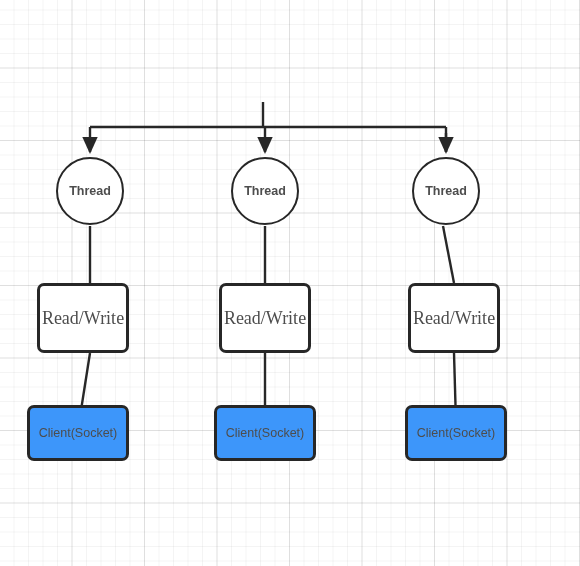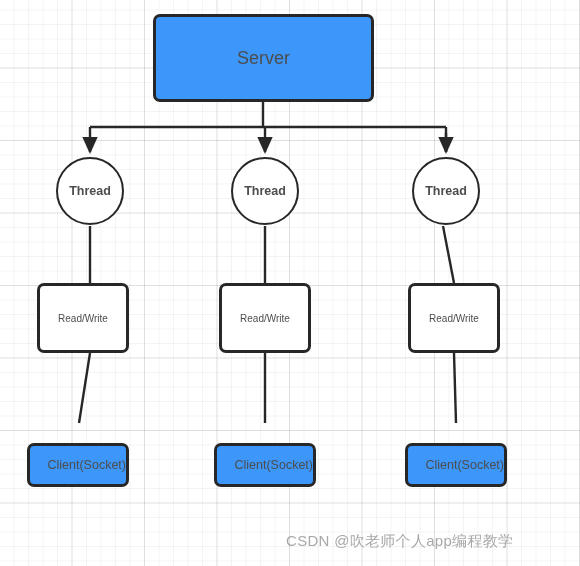--- a/index.html
+++ b/index.html
@@ -86,32 +86,32 @@
     font-weight: bold;
   }
   .thread-1 { left: 56px; }
   .thread-2 { left: 231px; }
   .thread-3 { left: 412px; }
 
   .rw-node {
     top: 283px;
     width: 92px;
     height: 70px;
-    font-size: 10px;
+    font-size: 18px;
+    font-family: Liberation Serif, serif;
   }
   .rw-1 { left: 37px; }
   .rw-2 { left: 219px; }
   .rw-3 { left: 408px; }
 
   .client-node {
-    top: 443px;
+    top: 405px;
     width: 102px;
-    height: 44px;
+    height: 56px;
     font-size: 12.5px;
-    justify-content: flex-end;
   }
   .client-1 { left: 27px; }
   .client-2 { left: 214px; }
   .client-3 { left: 405px; }
 
   #watermark {
     position: absolute;
     left: 286px;
     top: 532px;
     font-size: 15px;
@@ -143,23 +143,20 @@
 
     <path d="M90,226 L90,283" fill="none" stroke="#272727" stroke-width="2.4"></path>
     <path d="M265,226 L265,283" fill="none" stroke="#272727" stroke-width="2.4"></path>
     <path d="M443,226 L454,283" fill="none" stroke="#272727" stroke-width="2.4"></path>
 
     <path d="M90,353 L79,423" fill="none" stroke="#272727" stroke-width="2.4"></path>
     <path d="M265,353 L265,423" fill="none" stroke="#272727" stroke-width="2.4"></path>
     <path d="M454,353 L456,423" fill="none" stroke="#272727" stroke-width="2.4"></path>
   </svg>
 
-  <div class="node node-rect node-blue" id="server-node">
-    <span>Server</span>
-  </div>
 
   <div class="node node-circle thread-node thread-1">
     <span>Thread</span>
   </div>
   <div class="node node-circle thread-node thread-2">
     <span>Thread</span>
   </div>
   <div class="node node-circle thread-node thread-3">
     <span>Thread</span>
   </div>
@@ -177,15 +174,14 @@
   <div class="node node-rect node-blue client-node client-1">
     <span>Client(Socket)</span>
   </div>
   <div class="node node-rect node-blue client-node client-2">
     <span>Client(Socket)</span>
   </div>
   <div class="node node-rect node-blue client-node client-3">
     <span>Client(Socket)</span>
   </div>
 
-  <div id="watermark">CSDN @吹老师个人app编程教学</div>
 
 </div>
 
 </body></html>

